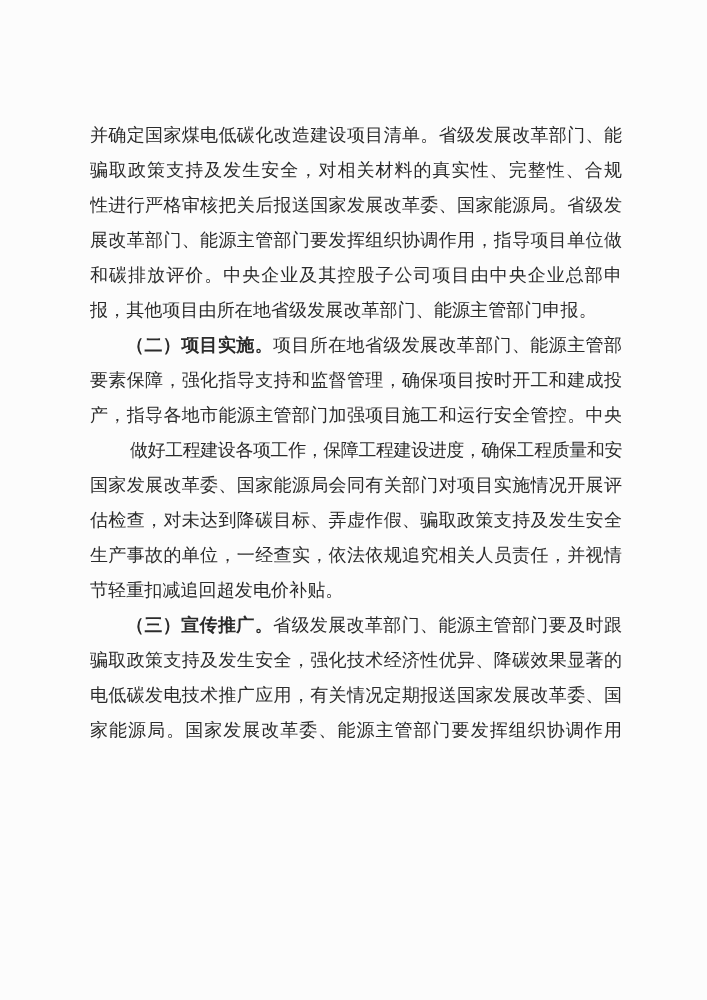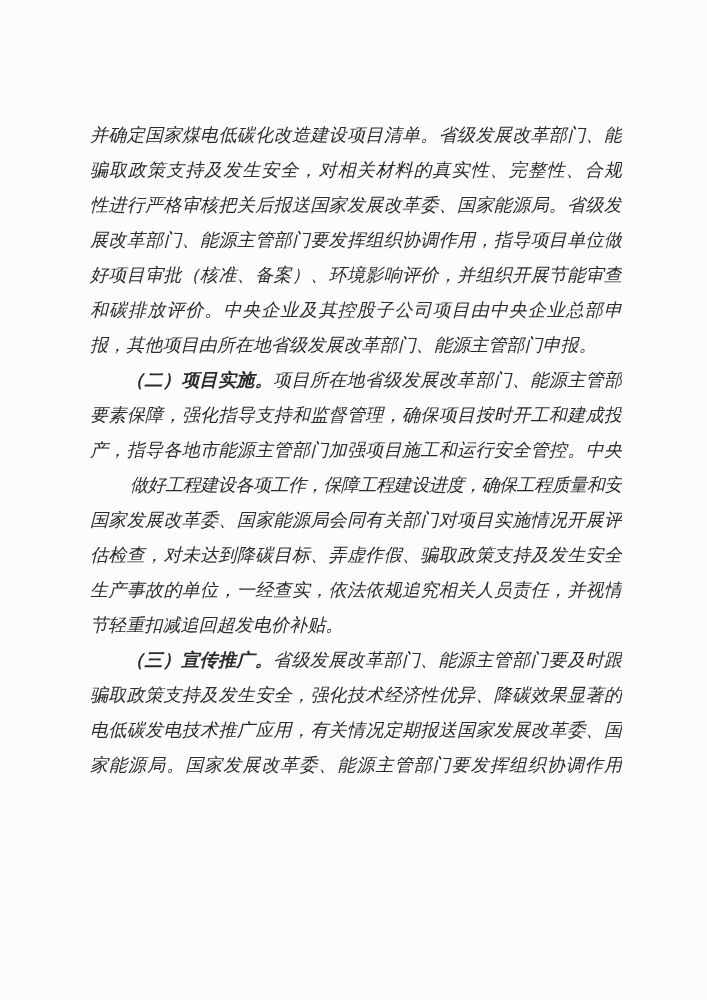--- a/index.html
+++ b/index.html
@@ -23,21 +23,20 @@
     width: 532px;
     font-size: 18px;
     line-height: 35px;
   }
   .para { display: block; }
   .line {
     height: 35px;
     overflow: hidden;
     text-align: left;
     letter-spacing: 0.1px;
-    font-style: italic;
   }
   .just {
     text-align: justify;
     text-align-last: justify;
     text-justify: inter-character;
   }
   .indent { text-indent: 2em; }
   .tight { letter-spacing: -0.45px; margin-left: 40px; }
   .bold-head { font-weight: bold; }
 </style>
@@ -45,21 +44,20 @@
 <body>
 
 <div class="page">
   <div class="textblock">
 
     <div class="para">
       <div class="line just">并确定国家煤电低碳化改造建设项目清单。省级发展改革部门、能</div>
       <div class="line just">骗取政策支持及发生安全，对相关材料的真实性、完整性、合规</div>
       <div class="line just">性进行严格审核把关后报送国家发展改革委、国家能源局。省级发</div>
       <div class="line just">展改革部门、能源主管部门要发挥组织协调作用，指导项目单位做</div>
-      <div class="line just">好项目审批（核准、备案）、环境影响评价，并组织开展节能审查</div>
       <div class="line just">和碳排放评价。中央企业及其控股子公司项目由中央企业总部申</div>
       <div class="line">报，其他项目由所在地省级发展改革部门、能源主管部门申报。</div>
     </div>
 
     <div class="para">
       <div class="line just indent"><span class="bold-head">（二）项目实施。</span><span>项目所在地省级发展改革部门、能源主管部</span></div>
       <div class="line just">要素保障，强化指导支持和监督管理，确保项目按时开工和建成投</div>
       <div class="line just">产，指导各地市能源主管部门加强项目施工和运行安全管控。中央</div>
       <div class="line just tight">做好工程建设各项工作，保障工程建设进度，确保工程质量和安全。</div>
       <div class="line just">国家发展改革委、国家能源局会同有关部门对项目实施情况开展评</div>

